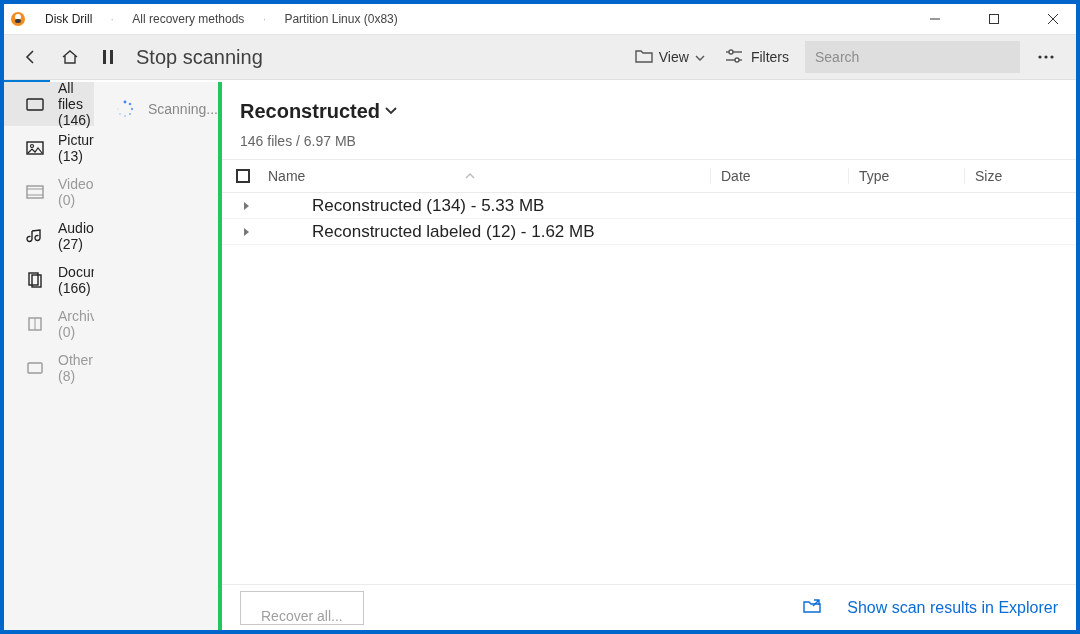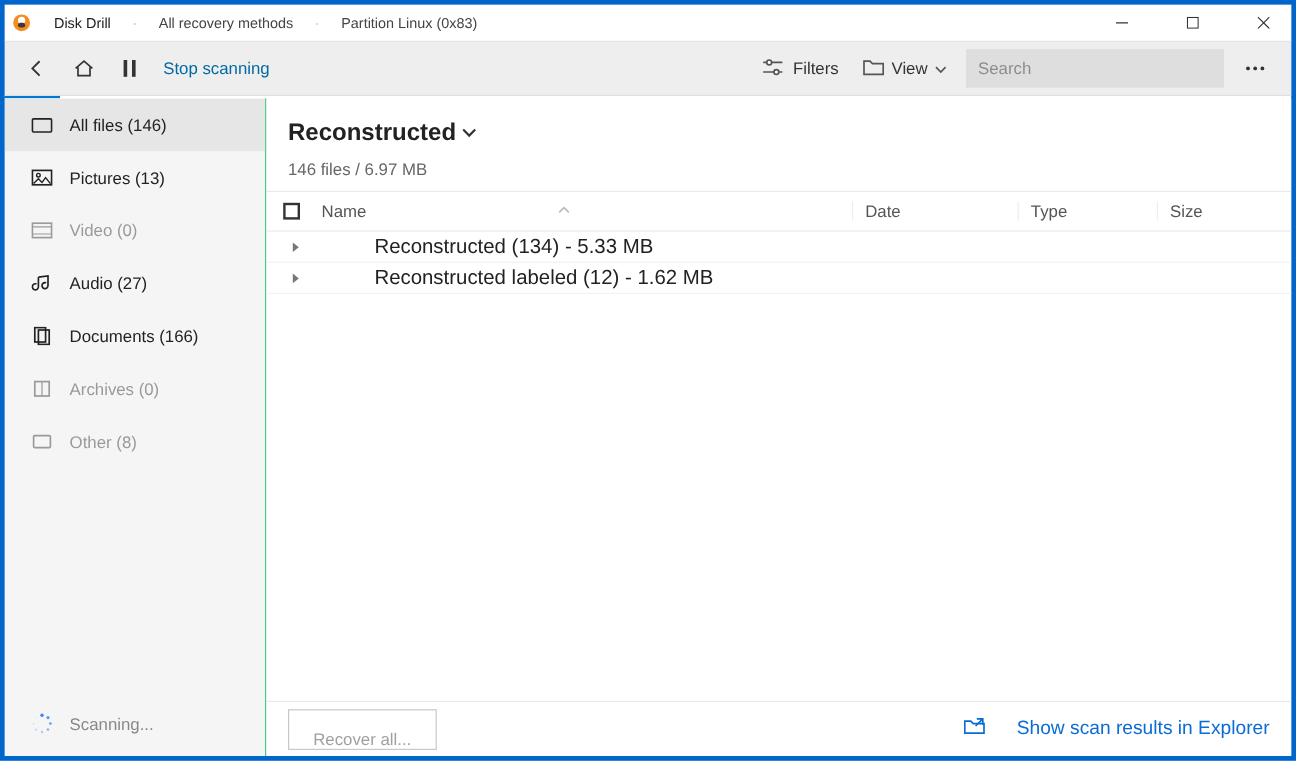--- a/index.html
+++ b/index.html
@@ -52,21 +52,21 @@
     align-items: center;
     padding: 0 10px 0 6px;
   }
   .tb-btn {
     display: flex; align-items: center; justify-content: center;
     height: 46px;
     padding: 0 10px;
     cursor: pointer;
     color: #333;
   }
-  .tb-stopscan { font-size: 14px; color: #0369a1; }
+  .tb-stopscan { font-size: 20px; color: #404040; }
   .toolbar-spacer { flex: 1; }
   .tb-view { display:flex; align-items:center; gap:6px; font-size:14px; color:#333; }
   .tb-filters { display:flex; align-items:center; gap:8px; font-size:14px; color:#333; }
   .search-box {
     width: 215px; height: 32px;
     background: #dedede;
     border: none;
     padding: 0 10px;
     font-size: 14px;
     color: #555;
@@ -89,23 +89,23 @@
   
   .body {
     flex: 1;
     display: flex;
     min-height: 0;
   }
   
   .sidebar {
     width: 218px;
     background: #f5f5f5;
-    border-right: 1px solid #22c55e;
-    display: flex;
-    flex-direction: column;
+    border-right: 4px solid #22c55e;
+    display: flex;
+    flex-direction: row;
   }
   .sidebar-list { flex:1; overflow:auto; padding-top: 0px; }
   .sb-item {
     height: 44px;
     display: flex;
     align-items: center;
     padding-left: 22px;
     gap: 14px;
     font-size: 14px;
     color: #9a9a9a;
@@ -258,43 +258,43 @@
     <div class="tb-btn">
       <svg width="16" height="18" viewBox="0 0 16 18">
           <rect x="3" y="2" width="3" height="14" fill="#333"></rect>
           <rect x="10" y="2" width="3" height="14" fill="#333"></rect>
         </svg>
     </div>
     <div class="tb-btn tb-stopscan">
       <span>Stop scanning</span>
     </div>
     <span class="toolbar-spacer"></span>
-    <div class="tb-btn tb-filters">
-      <span>
-        <svg width="18" height="16" viewBox="0 0 18 16">
-          <line x1="1" y1="4" x2="17" y2="4" stroke="#555" stroke-width="1.4"></line>
-          <circle cx="6" cy="4" r="2" fill="#fff" stroke="#555" stroke-width="1.4"></circle>
-          <line x1="1" y1="12" x2="17" y2="12" stroke="#555" stroke-width="1.4"></line>
-          <circle cx="12" cy="12" r="2" fill="#fff" stroke="#555" stroke-width="1.4"></circle>
-        </svg>
-      </span>
-      <span>Filters</span>
-    </div>
     <div class="tb-btn tb-view">
       <span>
         <svg width="18" height="16" viewBox="0 0 18 16">
             <path d="M1 3h5l2 2h9v9H1z" fill="none" stroke="#555" stroke-width="1.4"></path>
           </svg>
       </span>
       <span>View</span>
       <span>
         <svg width="10" height="8" viewBox="0 0 10 8">
             <path d="M1 2l4 4 4-4" fill="none" stroke="#555" stroke-width="1.4"></path>
           </svg>
       </span>
+    </div>
+    <div class="tb-btn tb-filters">
+      <span>
+        <svg width="18" height="16" viewBox="0 0 18 16">
+          <line x1="1" y1="4" x2="17" y2="4" stroke="#555" stroke-width="1.4"></line>
+          <circle cx="6" cy="4" r="2" fill="#fff" stroke="#555" stroke-width="1.4"></circle>
+          <line x1="1" y1="12" x2="17" y2="12" stroke="#555" stroke-width="1.4"></line>
+          <circle cx="12" cy="12" r="2" fill="#fff" stroke="#555" stroke-width="1.4"></circle>
+        </svg>
+      </span>
+      <span>Filters</span>
     </div>
     <input class="search-box" type="text" placeholder="Search" style="">
     <div class="tb-btn more-btn">
       <svg width="18" height="6" viewBox="0 0 18 6">
           <circle cx="3" cy="3" r="1.6" fill="#333"></circle>
           <circle cx="9" cy="3" r="1.6" fill="#333"></circle>
           <circle cx="15" cy="3" r="1.6" fill="#333"></circle>
         </svg>
     </div>
   </div>

